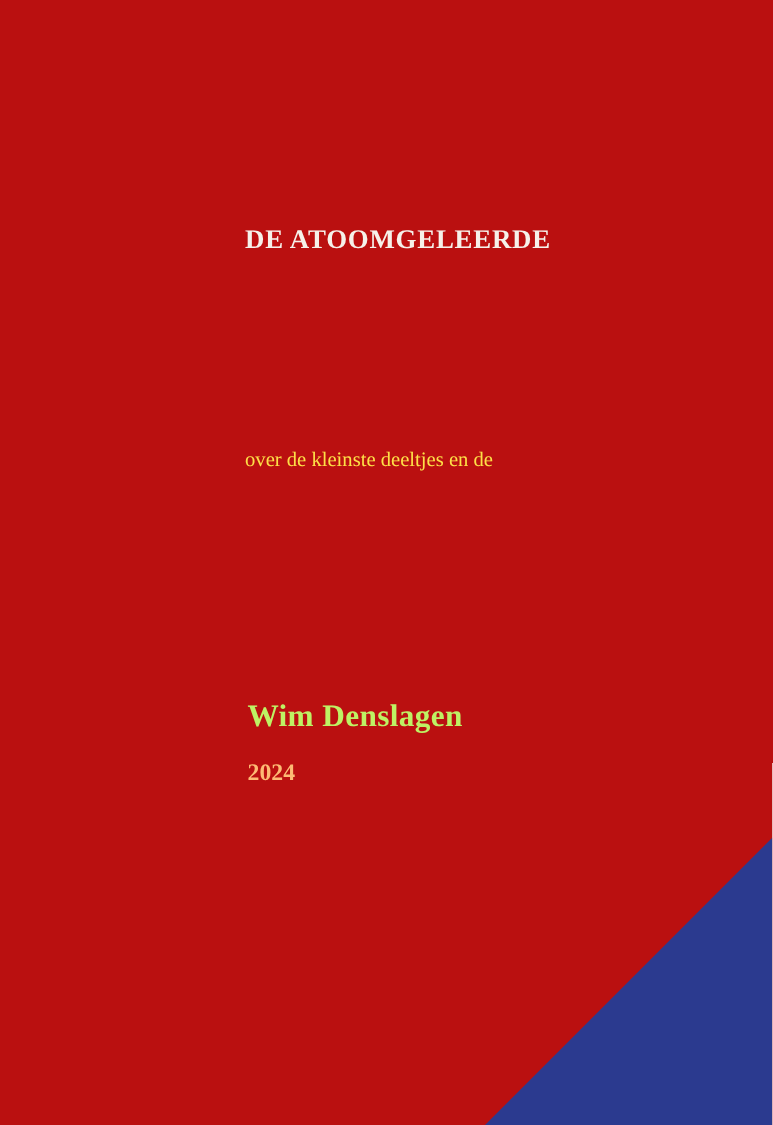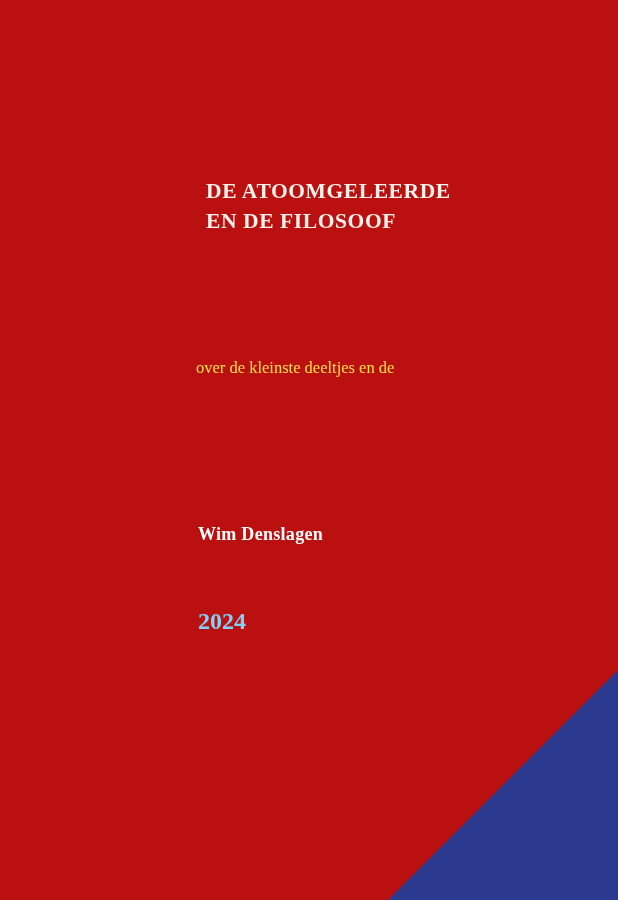--- a/index.html
+++ b/index.html
@@ -54,21 +54,20 @@
   .title {
     position: absolute;
     top: 176px;
     left: 0;
     width: 330px;
     font-size: 21.5px;
     line-height: 30px;
     letter-spacing: 0.6px;
     font-weight: bold;
     color: #f6f1ea;
-    margin-left: 10px;
   }
   .title-line {
     display: block;
     white-space: nowrap;
   }
 
   .subtitle {
     position: absolute;
     top: 354px;
     left: 0;
@@ -77,50 +76,49 @@
     line-height: 28px;
     color: #fde047;
   }
   .subtitle-line {
     display: block;
     white-space: nowrap;
   }
 
   .author {
     position: absolute;
-    top: 524px;
+    top: 560px;
     left: 2px;
-    font-size: 18px;
+    font-size: 25px;
     font-weight: bold;
     letter-spacing: 0.3px;
-    color: #ffffff;
+    color: #bef264;
   }
 
   .year {
     position: absolute;
     top: 608px;
     left: 2px;
-    font-size: 24px;
+    font-size: 19px;
     font-weight: bold;
-    color: #7dd3fc;
+    color: #fdba74;
   }
 </style>
 </head>
 <body>
 
 <div class="page">
   <div class="cover">
 
     <div class="corner-triangle"></div>
 
     <div class="text-block">
 
       <div class="title">
         <span class="title-line">DE ATOOMGELEERDE</span>
-        <span class="title-line">EN DE FILOSOOF</span>
       </div>
 
       <div class="subtitle">
         <span class="subtitle-line">over de kleinste deeltjes en de</span>
       </div>
 
       <div class="author">Wim Denslagen</div>
 
       <div class="year">2024</div>
 

